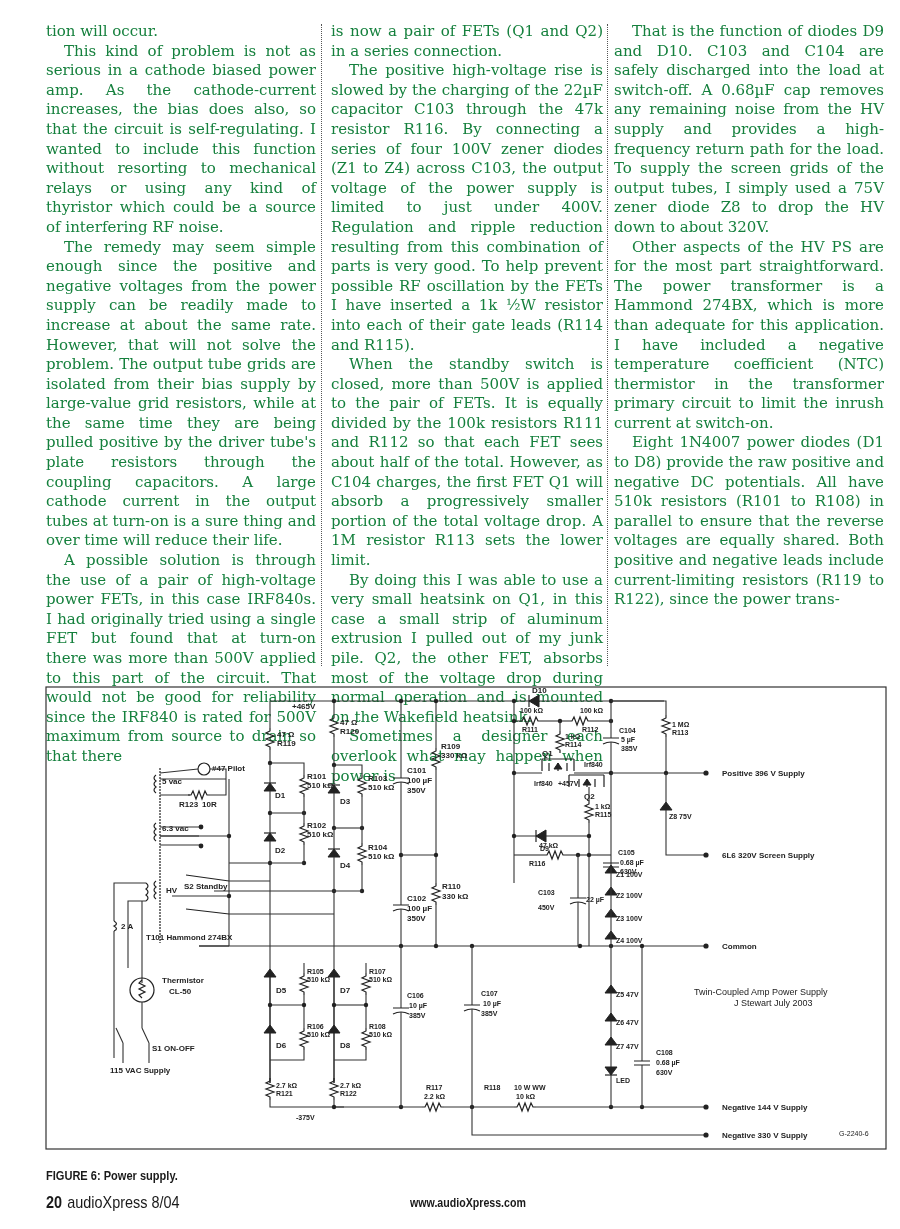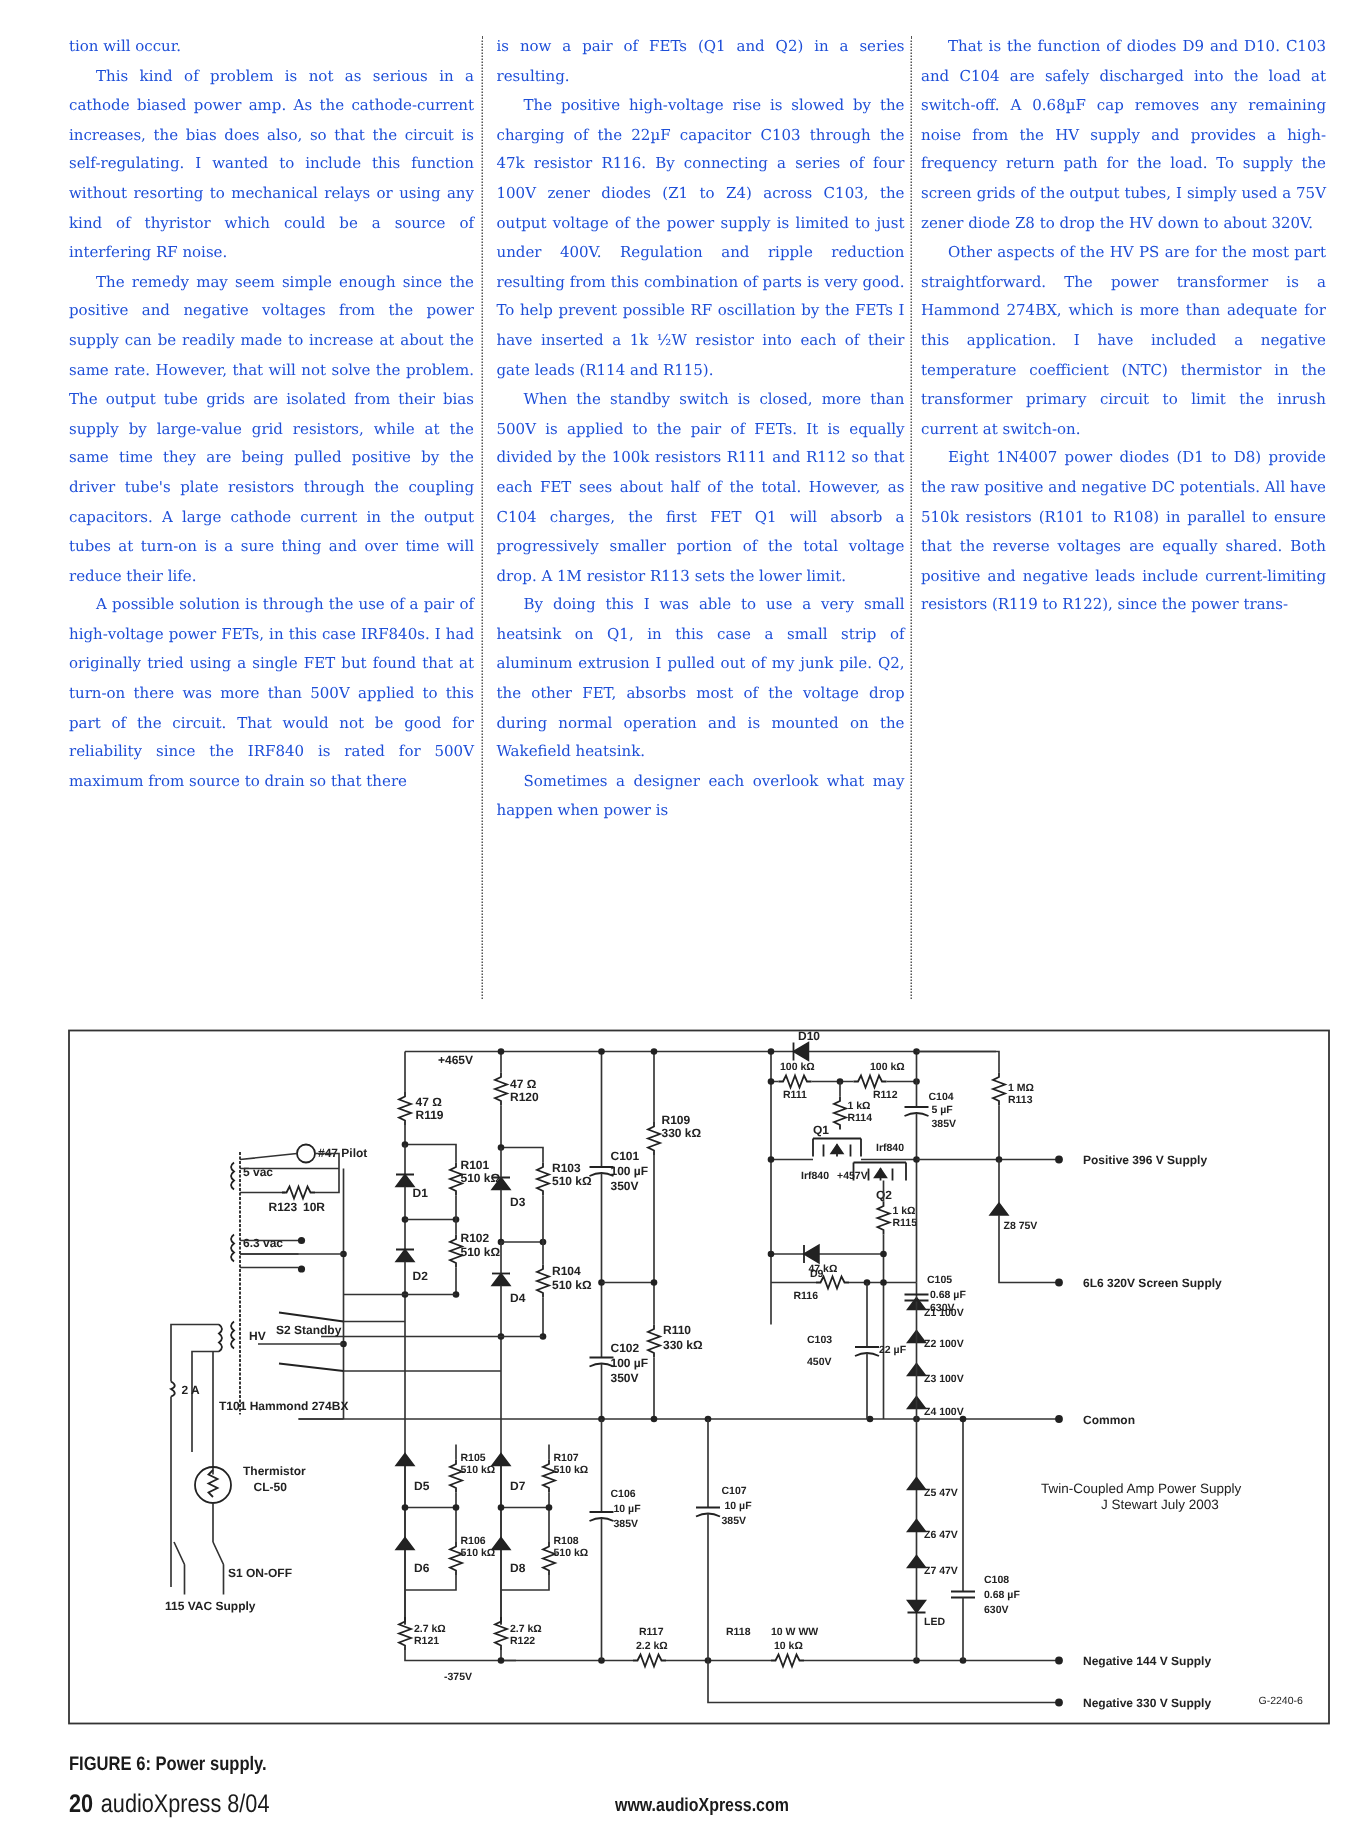--- a/index.html
+++ b/index.html
@@ -1,17 +1,17 @@
 <!DOCTYPE html>
 <html><head>
 <meta charset="utf-8">
 <style>
   html, body { margin:0; padding:0; background:#ffffff; }
   body { width:900px; height:1229px; position:relative; overflow:hidden; color:#1a1a1a; }
-  .col { position:absolute; top:22px; font-family:"DejaVu Serif", serif; font-size:10px; line-height:19.6px; text-align:justify; color:#1d4ed8; }
+  .col { position:absolute; top:22px; font-family:"DejaVu Serif", serif; font-size:15px; line-height:19.6px; text-align:justify; color:#15803d; }
   .col p { margin:0; text-indent:18px; }
   .col p.noindent { text-indent:0; }
   #col1 { left:46px; width:270px; }
   #col2 { left:331px; width:272px; }
   #col3 { left:614px; width:270px; }
   .divider { position:absolute; top:24px; height:642px; width:0; border-left:1.5px dotted #555; }
   #div1 { left:321px; }
   #div2 { left:607px; }
   #schematic { position:absolute; left:44px; top:683px; width:846px; height:472px; }
   #schematic svg { width:100%; height:100%; }
@@ -31,21 +31,21 @@
 <body>
 
 <div id="col1" class="col">
   <p class="noindent">tion will occur.</p>
   <p>This kind of problem is not as serious in a cathode biased power amp. As the cathode-current increases, the bias does also, so that the circuit is self-regulating. I wanted to include this function without resorting to mechanical relays or using any kind of thyristor which could be a source of interfering RF noise.</p>
   <p>The remedy may seem simple enough since the positive and negative voltages from the power supply can be readily made to increase at about the same rate. However, that will not solve the problem. The output tube grids are isolated from their bias supply by large-value grid resistors, while at the same time they are being pulled positive by the driver tube's plate resistors through the coupling capacitors. A large cathode current in the output tubes at turn-on is a sure thing and over time will reduce their life.</p>
   <p>A possible solution is through the use of a pair of high-voltage power FETs, in this case IRF840s. I had originally tried using a single FET but found that at turn-on there was more than 500V applied to this part of the circuit. That would not be good for reliability since the IRF840 is rated for 500V maximum from source to drain so that there</p>
 </div>
 <div id="div1" class="divider"></div>
 <div id="col2" class="col">
-  <p class="noindent">is now a pair of FETs (Q1 and Q2) in a series resulting.</p>
+  <p class="noindent">is now a pair of FETs (Q1 and Q2) in a series connection.</p>
   <p>The positive high-voltage rise is slowed by the charging of the 22µF capacitor C103 through the 47k resistor R116. By connecting a series of four 100V zener diodes (Z1 to Z4) across C103, the output voltage of the power supply is limited to just under 400V. Regulation and ripple reduction resulting from this combination of parts is very good. To help prevent possible RF oscillation by the FETs I have inserted a 1k ½W resistor into each of their gate leads (R114 and R115).</p>
   <p>When the standby switch is closed, more than 500V is applied to the pair of FETs. It is equally divided by the 100k resistors R111 and R112 so that each FET sees about half of the total. However, as C104 charges, the first FET Q1 will absorb a progressively smaller portion of the total voltage drop. A 1M resistor R113 sets the lower limit.</p>
   <p>By doing this I was able to use a very small heatsink on Q1, in this case a small strip of aluminum extrusion I pulled out of my junk pile. Q2, the other FET, absorbs most of the voltage drop during normal operation and is mounted on the Wakefield heatsink.</p>
   <p>Sometimes a designer each overlook what may happen when power is</p>
 </div>
 <div id="div2" class="divider"></div>
 <div id="col3" class="col">
   <p>That is the function of diodes D9 and D10. C103 and C104 are safely discharged into the load at switch-off. A 0.68µF cap removes any remaining noise from the HV supply and provides a high-frequency return path for the load. To supply the screen grids of the output tubes, I simply used a 75V zener diode Z8 to drop the HV down to about 320V.</p>
   <p>Other aspects of the HV PS are for the most part straightforward. The power transformer is a Hammond 274BX, which is more than adequate for this application. I have included a negative temperature coefficient (NTC) thermistor in the transformer primary circuit to limit the inrush current at switch-on.</p>
   <p>Eight 1N4007 power diodes (D1 to D8) provide the raw positive and negative DC potentials. All have 510k resistors (R101 to R108) in parallel to ensure that the reverse voltages are equally shared. Both positive and negative leads include current-limiting resistors (R119 to R122), since the power trans-</p>

